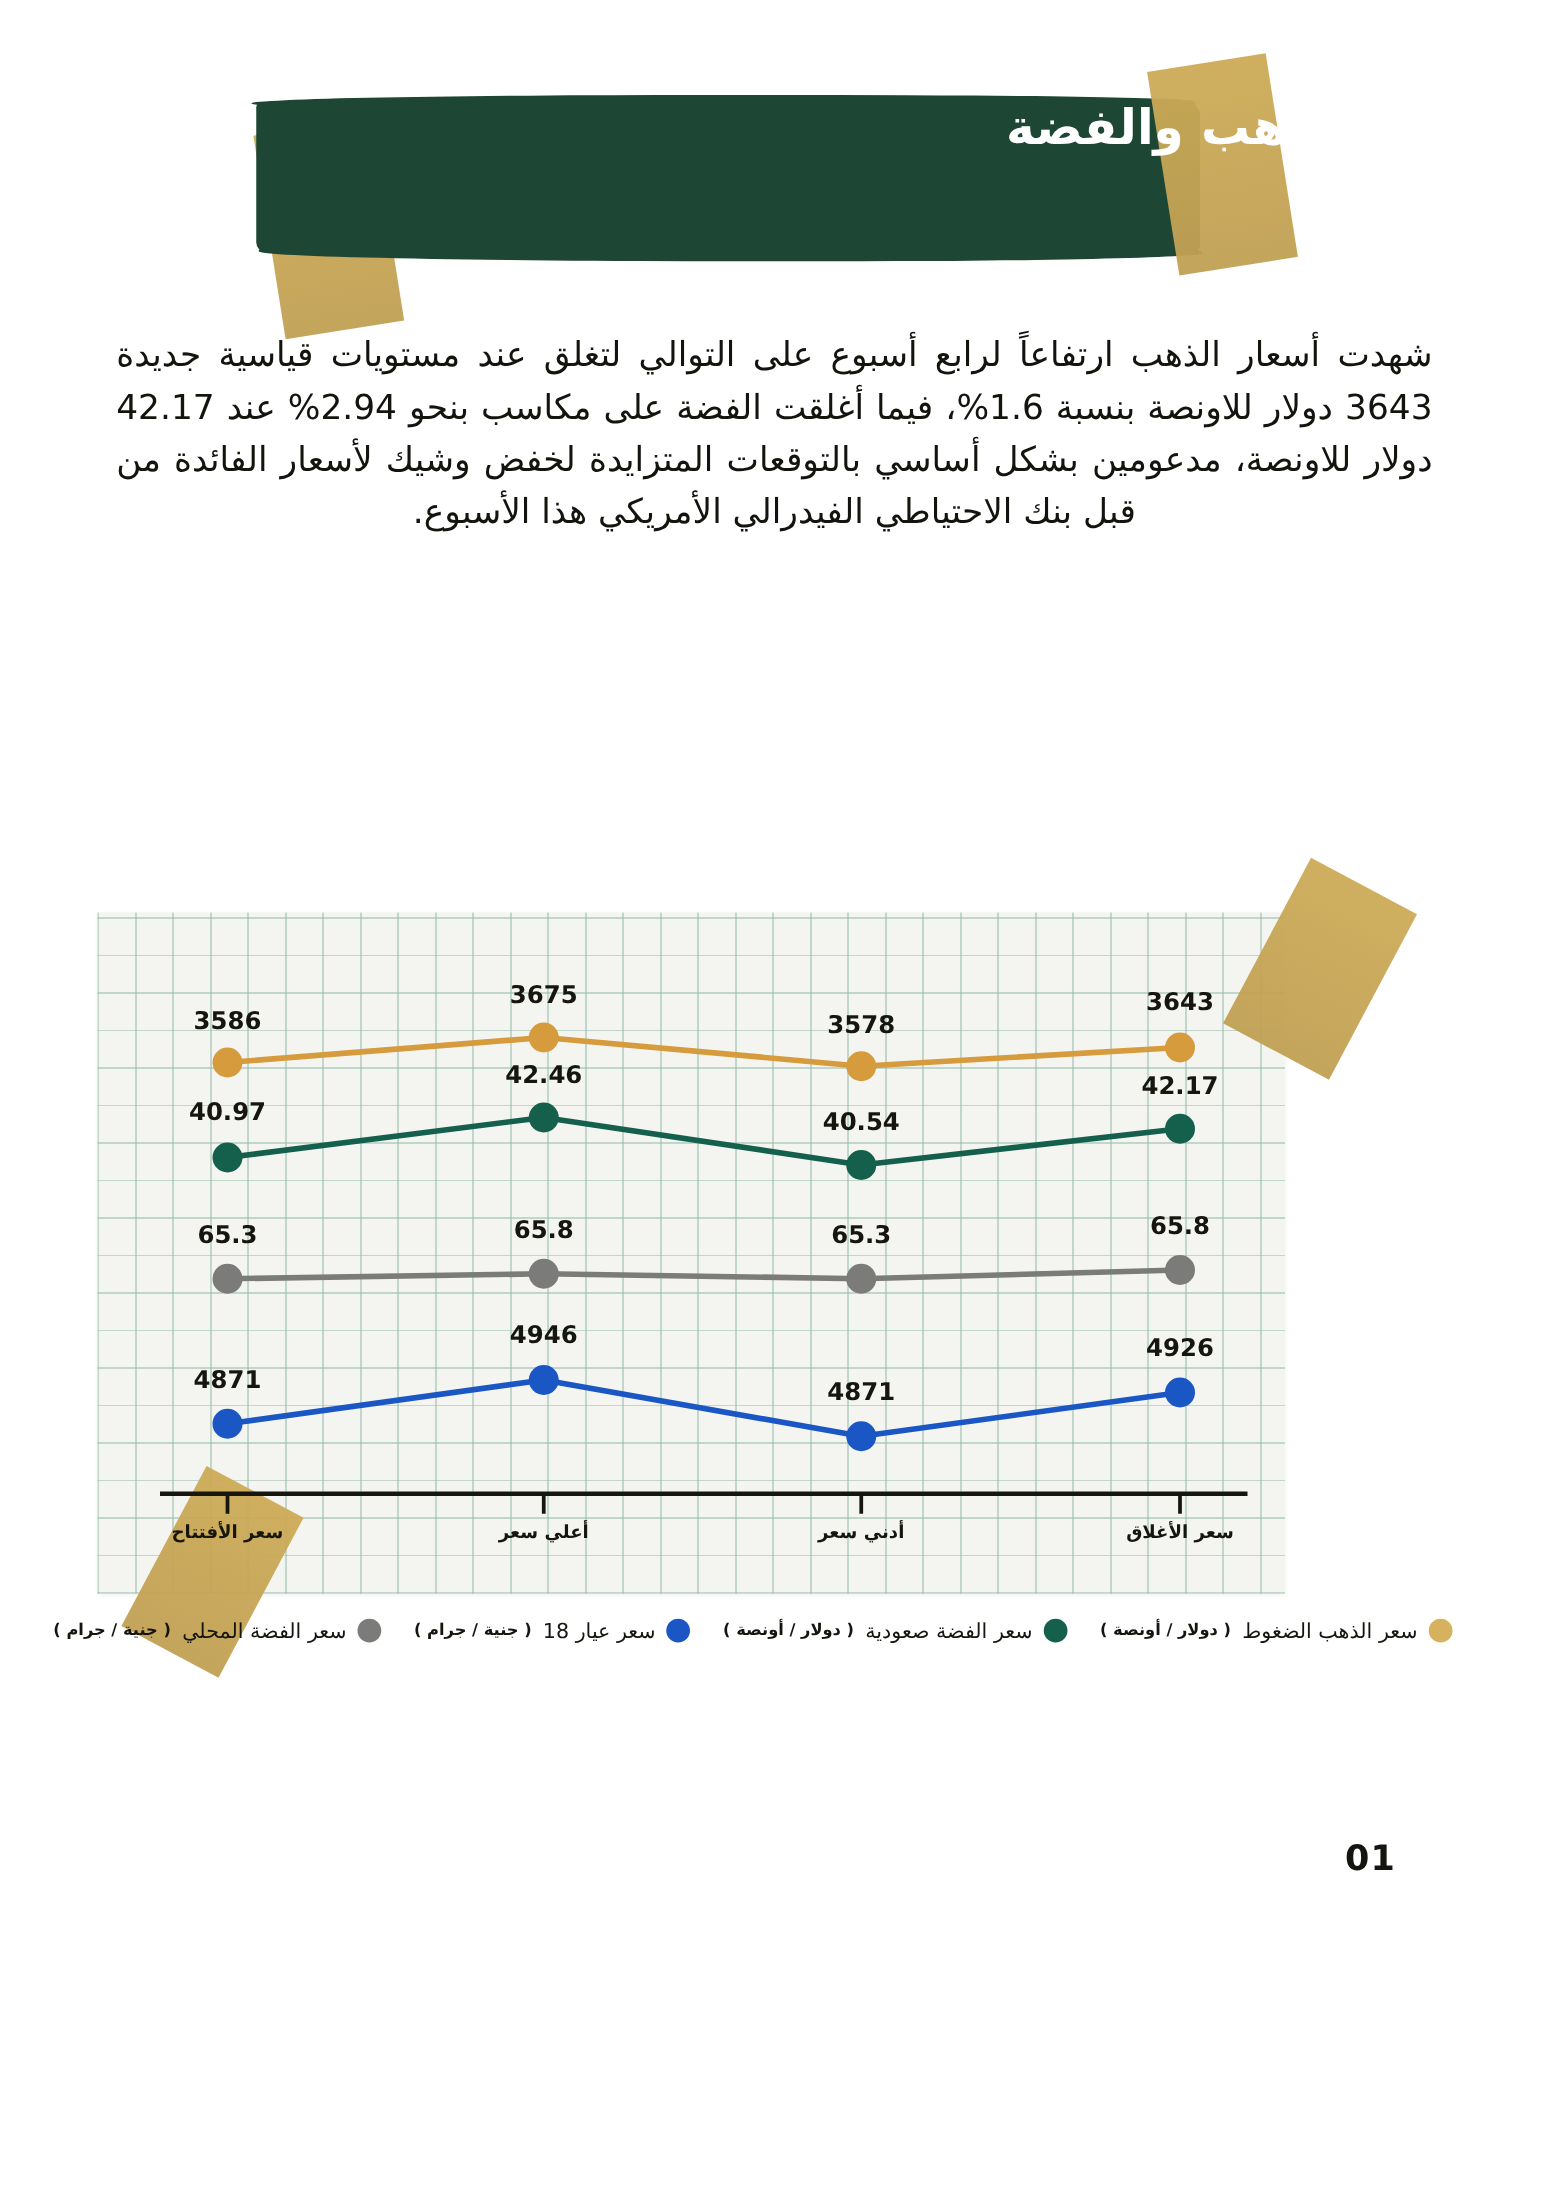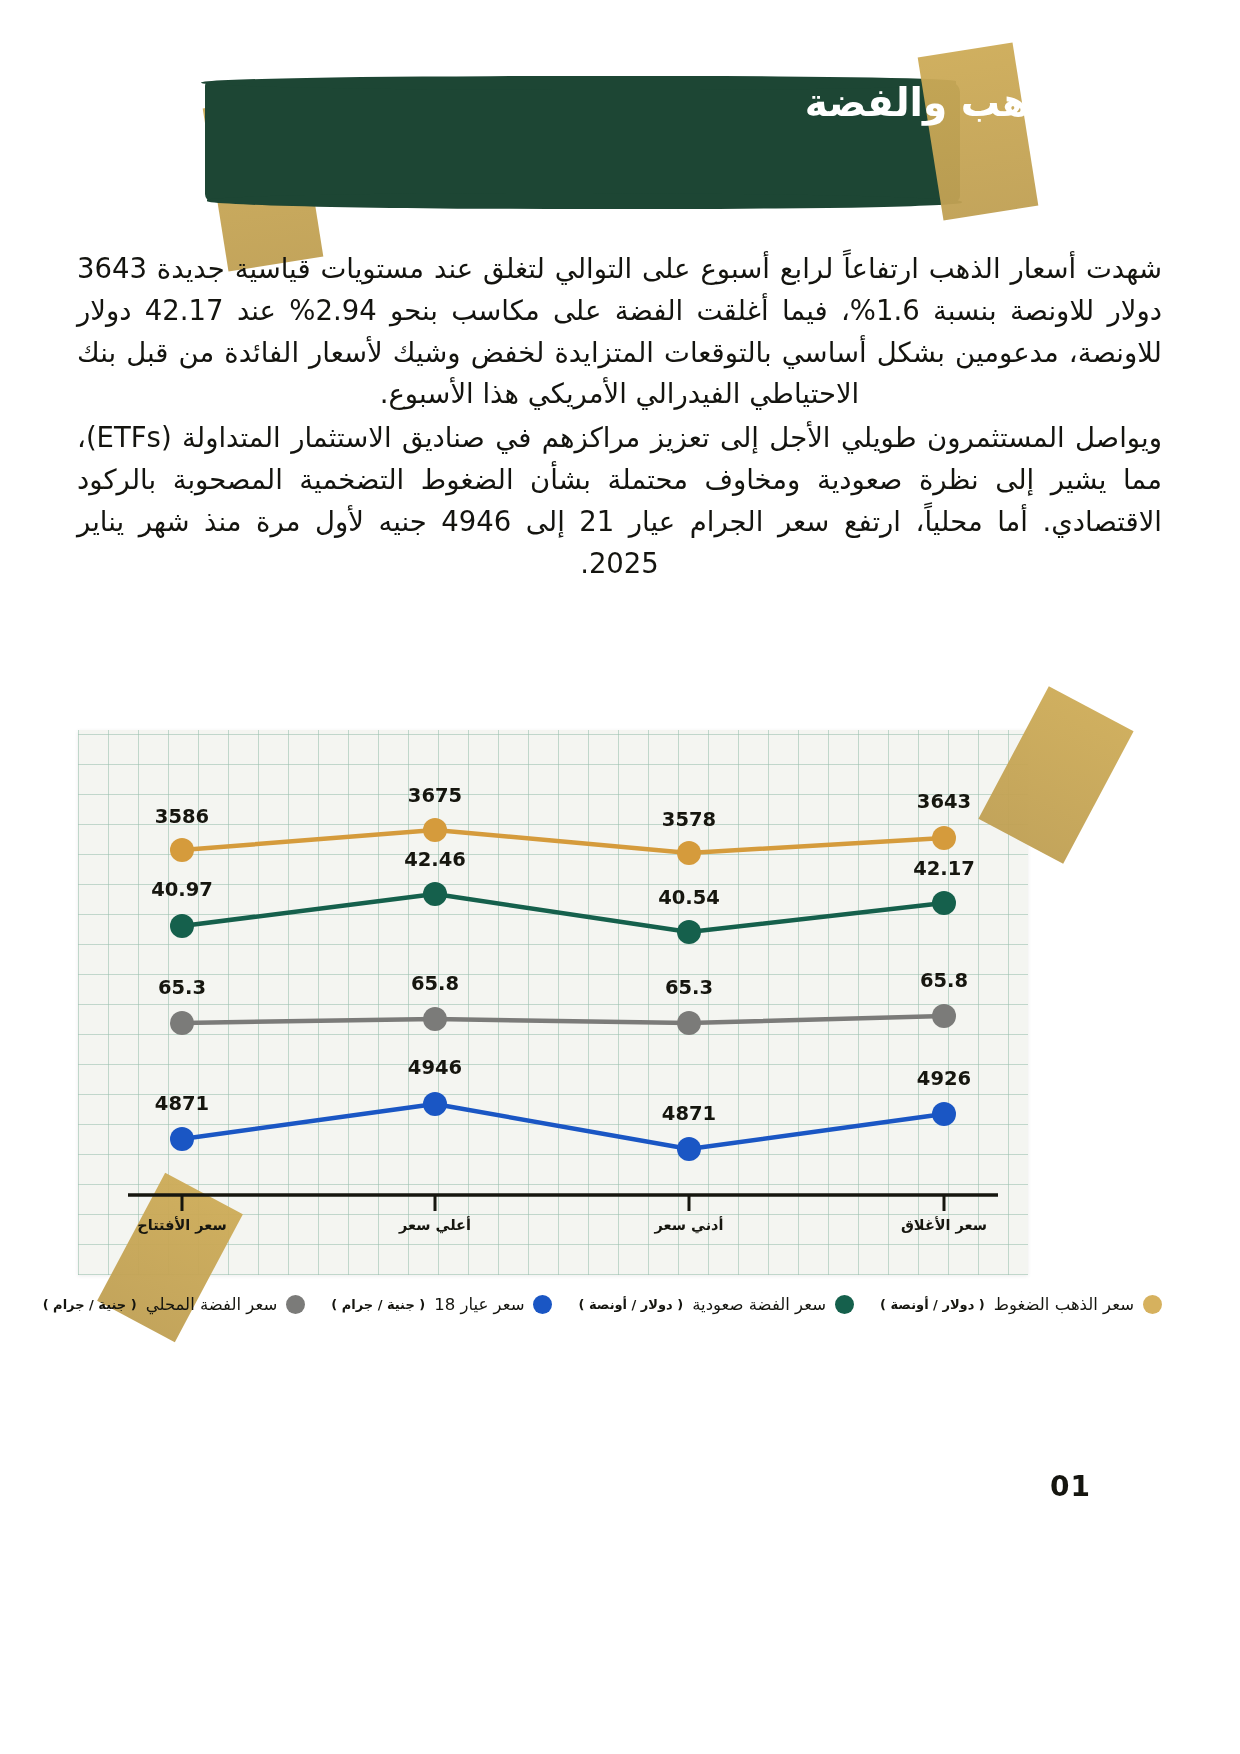--- a/index.html
+++ b/index.html
@@ -91,21 +91,21 @@
     top: 248px;
     right: 78px;
     width: 1085px;
     font-size: 27.5px;
     line-height: 1.52;
     text-align: justify;
     text-align-last: center;
     color: #14140f;
     direction: rtl;
   }
-  .article p { margin: 0; }
+  .article p { margin: 16px; }
   .article .p2 { margin-top: 2px; }
 
   
   .chart-card {
     position: absolute;
     left: 78px;
     top: 730px;
     width: 950px;
     height: 545px;
     background:
@@ -190,41 +190,40 @@
   }
   .legend-unit {
     font-size: 13px;
     font-weight: bold;
     color: #15150f;
   }
 
   
   .page-num {
     position: absolute;
-    left: 1050px;
+    left: 1076px;
     top: 1470px;
     font-size: 28px;
     font-weight: bold;
     color: #15150f;
     letter-spacing: 1px;
   }
 </style>
 </head>
 <body>
 
 <div class="header-wrap">
   <div class="tape tape-left"></div>
   <div class="banner"></div>
   <div class="tape tape-right"></div>
   <div class="banner-title">أسعار الذهب والفضة</div>
 </div>
 
 <div class="article">
   <p class="p1">شهدت أسعار الذهب ارتفاعاً لرابع أسبوع على التوالي لتغلق عند مستويات قياسية جديدة 3643 دولار للاونصة بنسبة 1.6%، فيما أغلقت الفضة على مكاسب بنحو 2.94% عند 42.17 دولار للاونصة، مدعومين بشكل أساسي بالتوقعات المتزايدة لخفض وشيك لأسعار الفائدة من قبل بنك الاحتياطي الفيدرالي الأمريكي هذا الأسبوع.</p>
-  <p class="p2">ويواصل المستثمرون طويلي الأجل إلى تعزيز مراكزهم في صناديق الاستثمار المتداولة (ETFs)، مما يشير إلى نظرة صعودية ومخاوف محتملة بشأن الضغوط التضخمية المصحوبة بالركود الاقتصادي. أما محلياً، ارتفع سعر الجرام عيار 21 إلى 4946 جنيه لأول مرة منذ شهر يناير 2025.</p>
 </div>
 
 <div class="chart-card">
   <div class="chart-tape-bl"></div>
   <div class="chart-tape-tr"></div>
 </div>
 
 <div class="chart-svg-holder">
   <svg width="950" height="545" viewBox="0 0 950 545">
 

